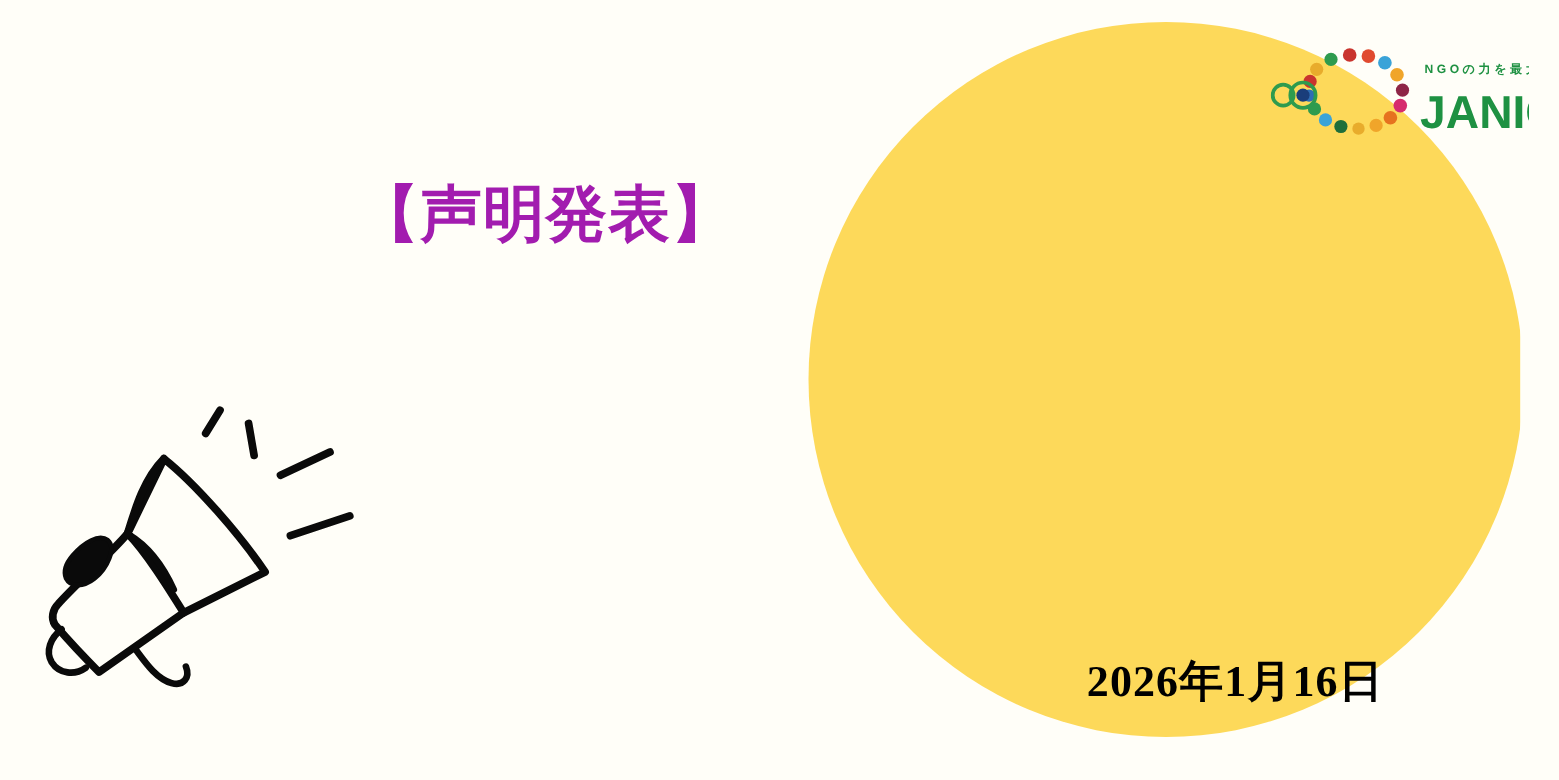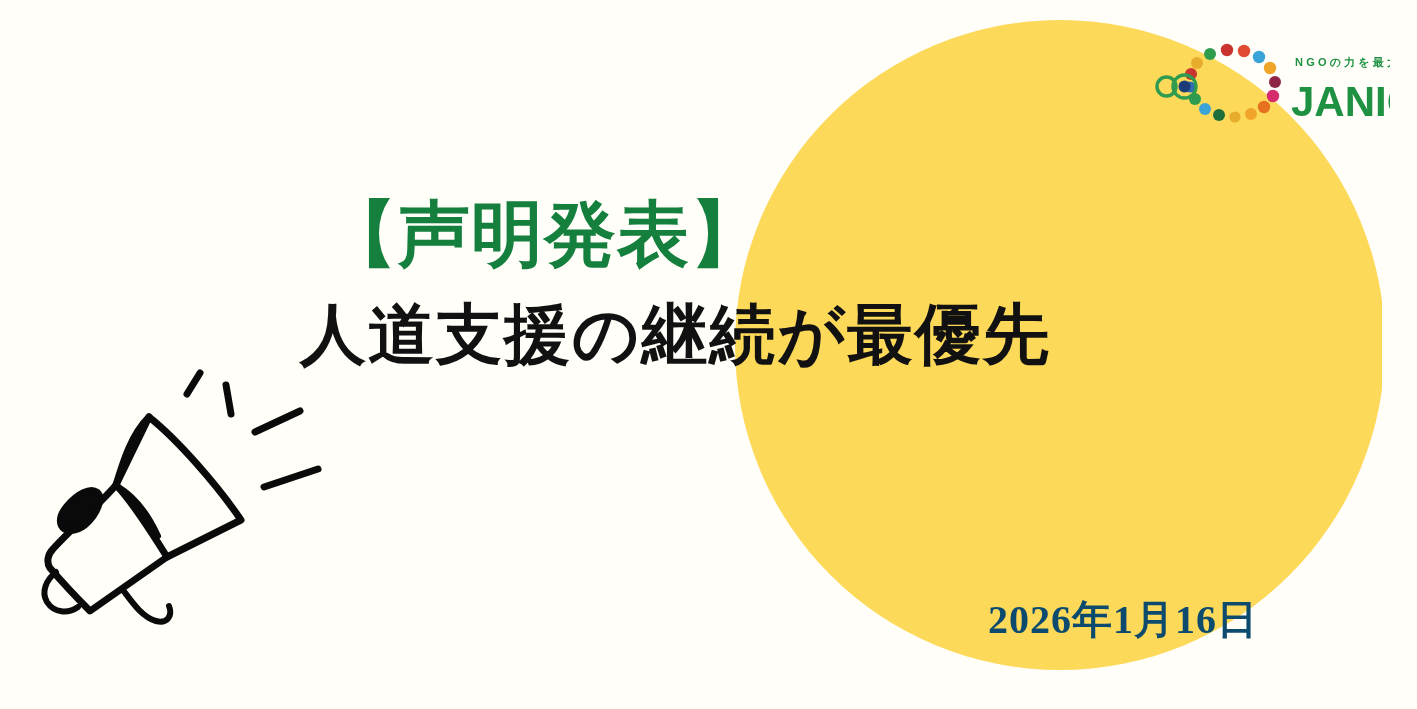--- a/index.html
+++ b/index.html
@@ -37,26 +37,25 @@
     position:absolute;
     left:1155px; top:40px;
     width:235px; height:85px;
   }
   .logo svg { display:block; }
 
   
   .headline-kicker {
     position:absolute;
     left:325px; top:158px;
-    font-size:72px;
+    font-size:56px;
     font-weight:700;
     letter-spacing:1px;
-    color:#15803d;
+    color:#a21caf;
     white-space:nowrap;
-    margin-top:29px;
   }
   .headline-main {
     position:absolute;
     left:300px; top:290px;
     font-size:66px;
     font-weight:700;
     letter-spacing:2px;
     color:#111111;
     white-space:nowrap;
   }
@@ -68,21 +67,21 @@
     letter-spacing:1px;
     color:#111111;
     white-space:nowrap;
   }
   .date-label {
     position:absolute;
     left:988px; top:592px;
     font-size:40px;
     font-weight:700;
     letter-spacing:1px;
-    color:#0c4a6e;
+    color:#000000;
     white-space:nowrap;
   }
 
   
   .megaphone {
     position:absolute;
     left:28px; top:368px;
     width:300px; height:262px;
   }
   .megaphone svg { display:block; }
@@ -122,21 +121,20 @@
       </g>
       <circle cx="29.5" cy="46.5" r="6.0" fill="#1A3D7A"></circle>
       <g fill="#1E9142" font-family="Liberation Sans, sans-serif" font-size="11" letter-spacing="3.2" font-weight="700">
         <text x="140" y="26">NGOの力を最大化する</text>
       </g>
       <text x="136" y="76" fill="#1E9142" font-family="Liberation Sans, sans-serif" font-size="42" font-weight="700" letter-spacing="0">JANIC</text>
     </svg>
   </div>
 
   <div class="headline-kicker">【声明発表】</div>
-  <div class="headline-main">人道支援の継続が最優先</div>
   <div class="date-label">2026年1月16日</div>
 
   <div class="megaphone">
     <svg width="300" height="262" viewBox="0 0 300 262" xmlns="http://www.w3.org/2000/svg">
       <g fill="none" stroke="#0A0A0A" stroke-linecap="round" stroke-linejoin="round">
 
         <path stroke-width="7" d="M121,49 C150,72 190,118 213,152 L139,189 C124,165 104,133 88,117 Z"></path>
 
         <path stroke-width="7" d="M121,49 C103,67 95,94 88,117"></path>
 

